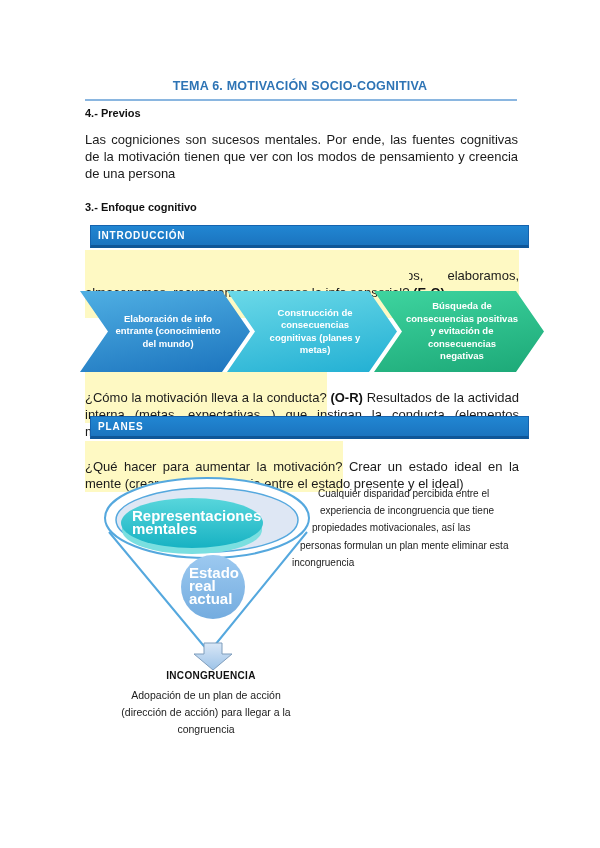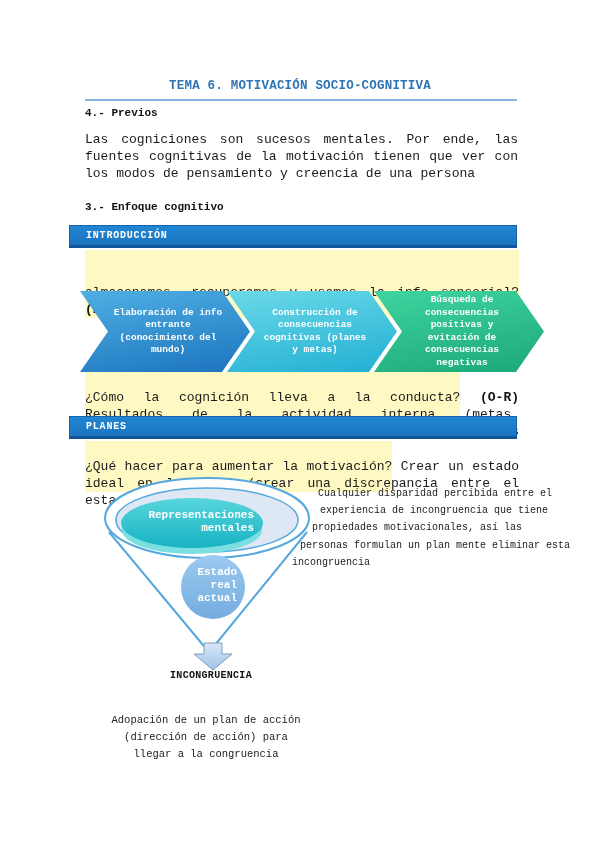--- a/index.html
+++ b/index.html
@@ -1,36 +1,36 @@
 <!DOCTYPE html>
 <html><head>
 <meta charset="utf-8">
 <style>
   html,body{margin:0;padding:0;background:#ffffff;}
   .page{
     position:relative;width:600px;height:848px;background:#ffffff;
-    font-family:Liberation Mono, monospace;color:#1b1b1b;
+    font-family:Liberation Sans, sans-serif;color:#1b1b1b;
     overflow:hidden;
   }
   .abs{position:absolute;}
   .doc-title{
     left:0;top:79px;width:600px;text-align:center;
     color:#2E74B5;font-weight:bold;font-size:12.5px;letter-spacing:.2px;
   }
   .title-rule{left:85px;top:99px;width:432px;height:2px;background:#8AB6E0;}
   .h-num{font-weight:bold;font-size:11px;color:#111;}
   .h-previos{left:85px;top:107px;}
   .h-enfoque{left:85px;top:201px;}
   .body-text{font-size:13px;line-height:17px;text-align:justify;}
   .p-previos{left:85px;top:131px;width:433px;}
   .banner{
-    left:69px;width:430px;height:19px;background:linear-gradient(180deg,#2186D2,#1B74BF);
+    left:90px;width:430px;height:19px;background:linear-gradient(180deg,#2186D2,#1B74BF);
     border:1px solid #1563AE;border-bottom:3px solid #0F5698;
     color:#ffffff;font-weight:bold;font-size:10px;letter-spacing:.8px;
-    line-height:19px;padding-left:16px;
+    line-height:19px;padding-left:7px;
   }
   .banner-intro{top:225px;}
   .banner-planes{top:416px;}
   .q{left:85px;width:434px;}
   .q1{top:254px;}
   .q2{top:376px;}
   .q3{top:445px;}
   .hl{background:#fef9c3;padding:18px 0;}
   .b{font-weight:bold;color:#111;}
   
@@ -39,39 +39,39 @@
     clip-path:polygon(0 0, calc(100% - 28px) 0, 100% 50%, calc(100% - 28px) 100%, 0 100%, 28px 50%);
     display:flex;align-items:center;justify-content:center;
     color:#fff;font-weight:bold;font-size:9.5px;line-height:12.5px;text-align:center;
     padding:0 26px 0 32px;box-sizing:border-box;
   }
   .chev-1{left:80px;background:linear-gradient(170deg,#4FAFE3,#1C74BE);}
   .chev-2{left:227px;background:linear-gradient(170deg,#6BD9E8,#21AFD3);}
   .chev-3{left:374px;background:linear-gradient(170deg,#3ED49F,#1CA877);}
   
   .funnel-label{
-    color:#ffffff;font-weight:bold;font-size:11px;line-height:13px;text-align:right;
+    color:#ffffff;font-weight:bold;font-size:15px;line-height:13px;text-align:left;
   }
   .lbl-representaciones{left:132px;top:509px;width:122px;}
   .lbl-estado{left:189px;top:566px;width:48px;}
   .side-note{left:292px;top:485px;width:240px;font-size:10px;line-height:17.2px;}
   .side-note span{display:block;white-space:nowrap;}
   .side-note .l0{padding-left:26px;}
   .side-note .l1{padding-left:31px;}
   .side-note .l2{padding-left:28px;}
   .side-note .l3{padding-left:20px;}
   .side-note .l4{padding-left:8px;}
   .side-note .l5{padding-left:0;}
   .lbl-incongruencia{
     left:131px;top:670px;width:160px;text-align:center;
     font-weight:bold;font-size:10px;color:#111;letter-spacing:.3px;
   }
   .caption{
     left:108px;top:687px;width:196px;text-align:center;
-    font-size:10.5px;line-height:17px;color:#1b1b1b;margin-top:25px;
+    font-size:10.5px;line-height:17px;color:#1b1b1b;
   }
 </style>
 </head>
 <body>
 
 <div class="page">
 
   <div class="abs doc-title">TEMA 6. MOTIVACIÓN SOCIO-COGNITIVA</div>
   <div class="abs title-rule"></div>
 
@@ -87,21 +87,21 @@
   <div class="abs chevron chev-1">
       <span>Elaboración de info entrante (conocimiento del mundo)</span>
     </div>
   <div class="abs chevron chev-2">
       <span>Construcción de consecuencias cognitivas (planes y metas)</span>
     </div>
   <div class="abs chevron chev-3">
       <span>Búsqueda de consecuencias positivas y evitación de consecuencias negativas</span>
     </div>
 
-  <p class="abs body-text q q2"><span class="hl">¿Cómo la cognición lleva a la conducta?</span> <span class="b">(O-R)</span> <span>Resultados de la actividad interna (metas, expectativas...) que instigan la conducta (elementos motivacionales)</span></p>
+  <p class="abs body-text q q2"><span class="hl">¿Cómo la motivación lleva a la conducta?</span> <span class="b">(O-R)</span> <span>Resultados de la actividad interna (metas, expectativas...) que instigan la conducta (elementos motivacionales)</span></p>
 
   <div class="abs banner banner-planes">PLANES</div>
 
   <p class="abs body-text q q3"><span class="hl">¿Qué hacer para aumentar la motivación?</span> <span>Crear un estado ideal en la mente (crear una discrepancia entre el estado presente y el ideal)</span></p>
 
   <svg class="abs" style="left:95px;top:476px;" width="240" height="198" viewBox="0 0 240 198" aria-hidden="true">
     <defs>
       <linearGradient id="tealGrad" x1="0" y1="0" x2="0" y2="1">
         <stop offset="0" stop-color="#58D6DC"></stop>
           <stop offset="1" stop-color="#17B2C3"></stop>

